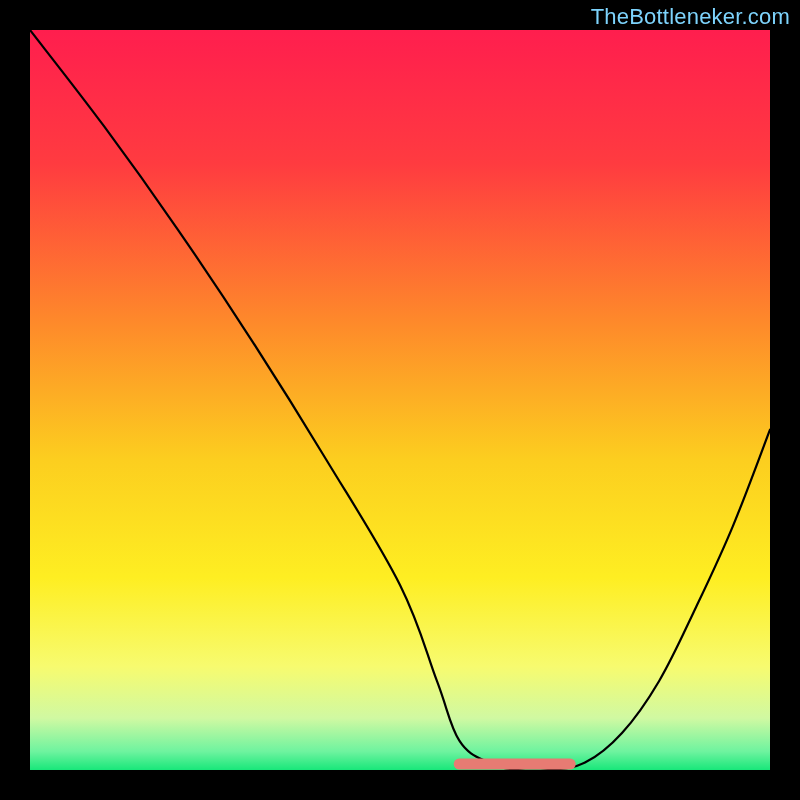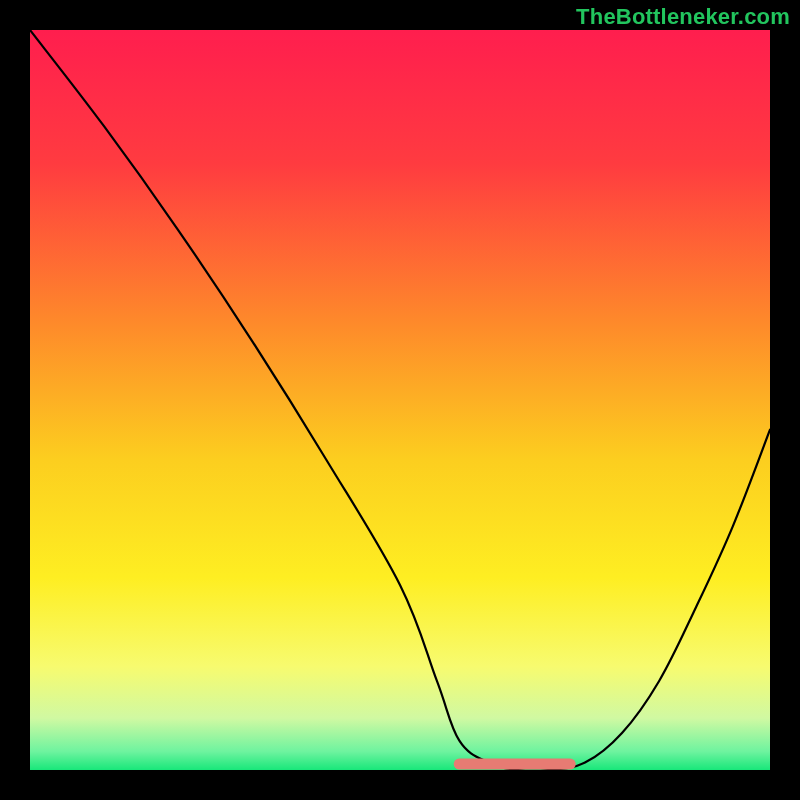--- a/index.html
+++ b/index.html
@@ -14,23 +14,23 @@
   .frame {
     position: relative;
     width: 800px;
     height: 800px;
     background: #000;
   }
   .watermark {
     position: absolute;
     top: 4px;
     right: 10px;
-    color: #22c55e;
+    color: #7dd3fc;
     font-size: 22px;
-    font-weight: 700;
+    font-weight: 400;
     letter-spacing: 0.2px;
     z-index: 20;
   }
   .plot-area {
     position: absolute;
     left: 30px;
     top: 30px;
     width: 740px;
     height: 740px;
   }

